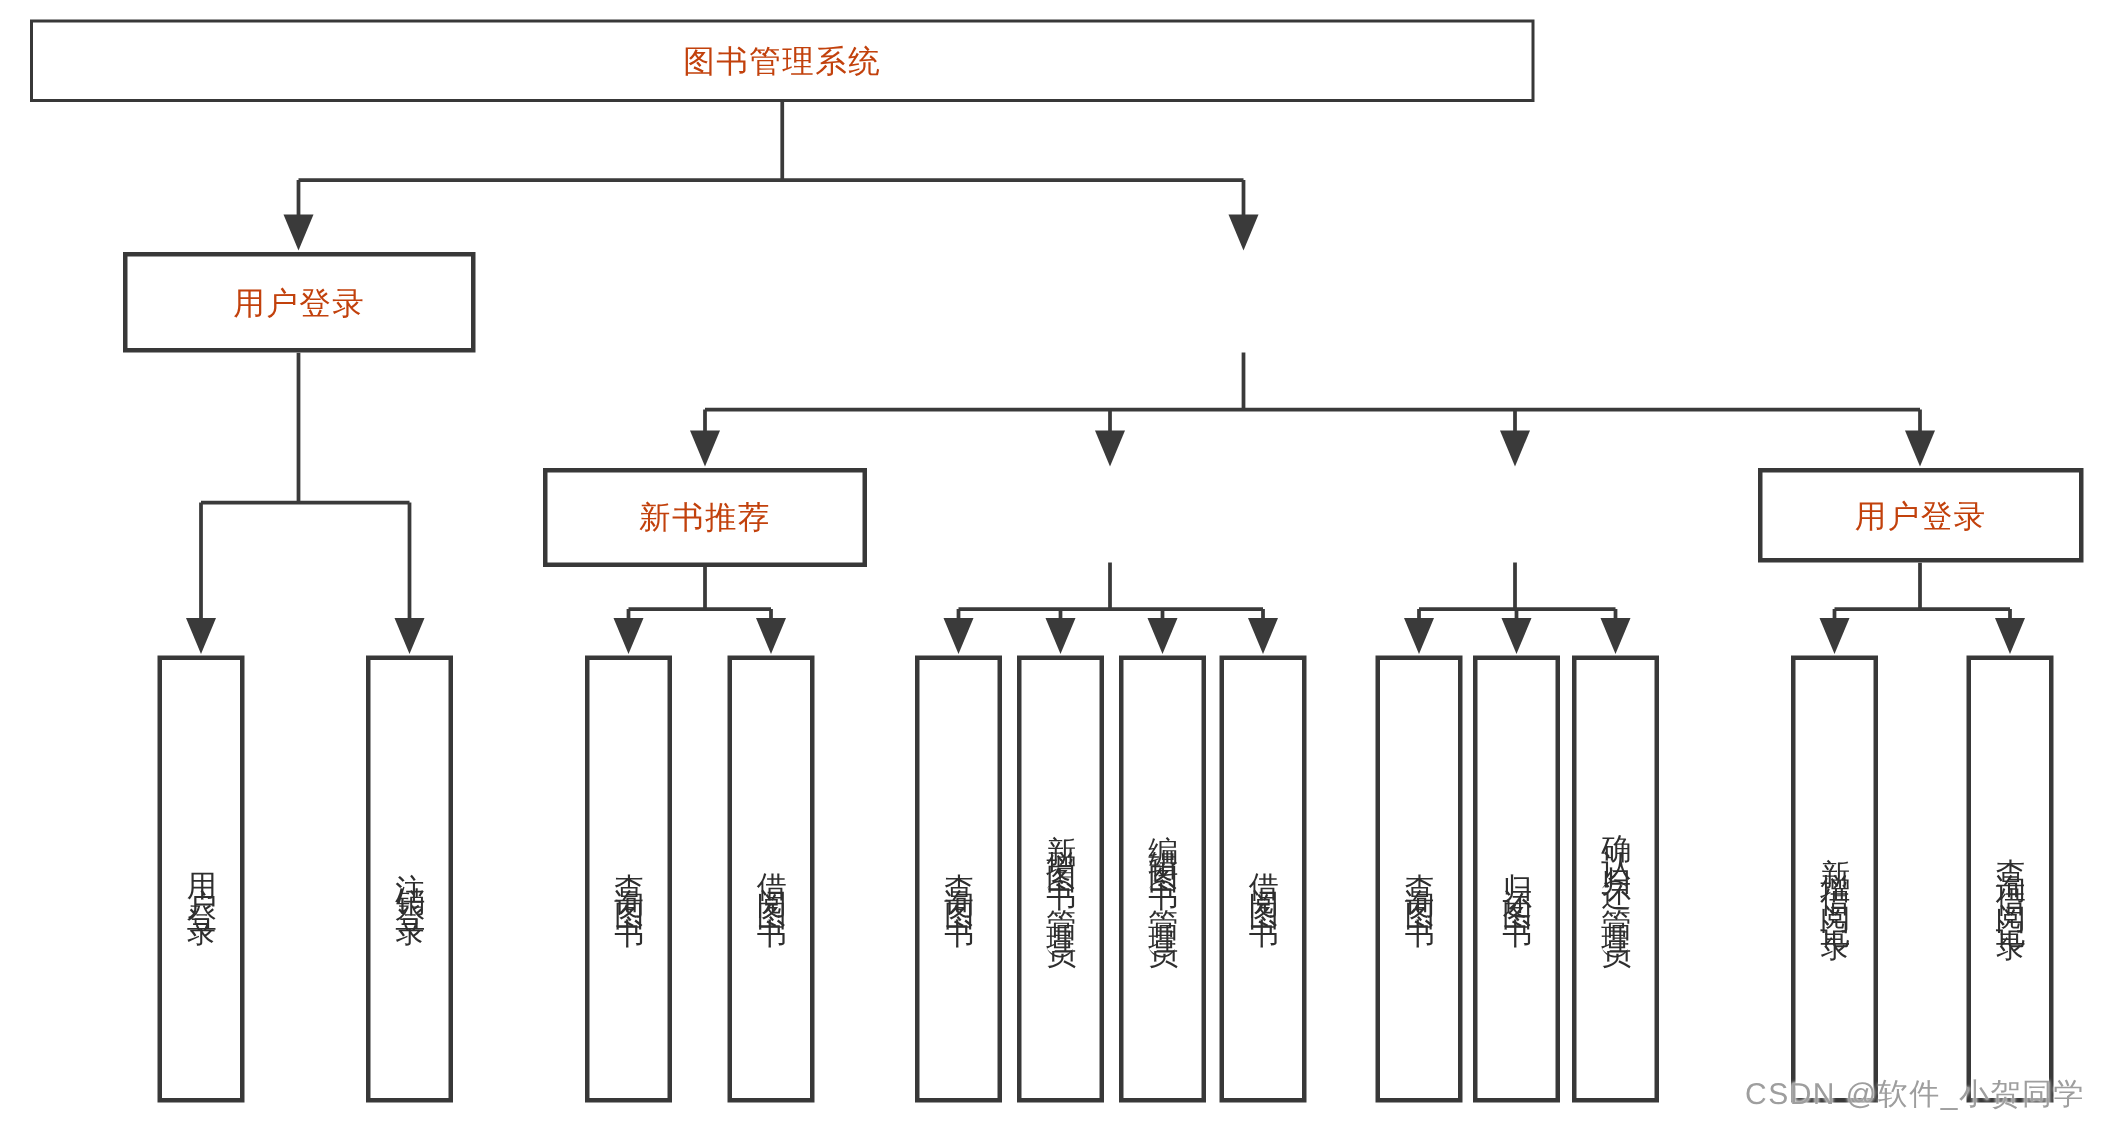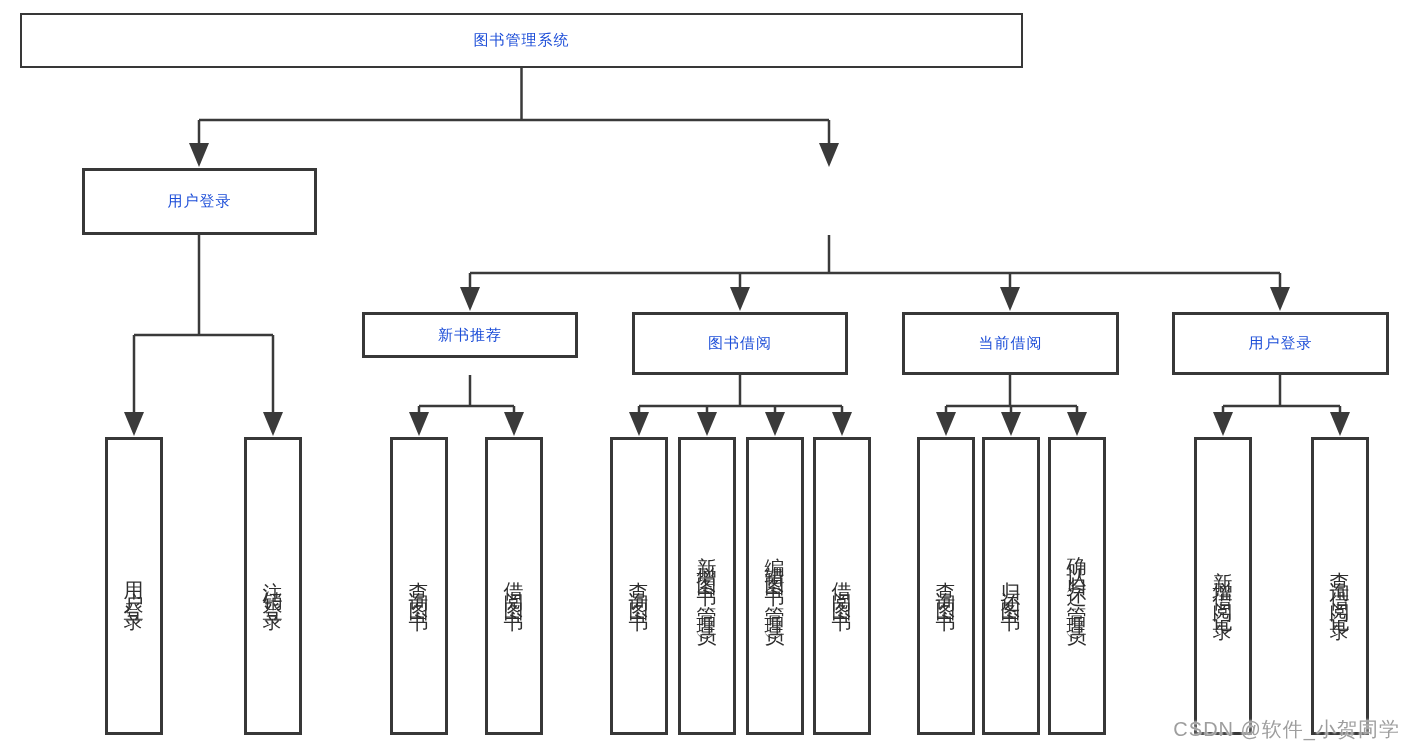--- a/index.html
+++ b/index.html
@@ -10,22 +10,22 @@
     font-family:"Liberation Sans", sans-serif;
     overflow:hidden;
   }
   .connectors{position:absolute;left:0;top:0;width:1405px;height:747px;}
   .node{
     position:absolute;
     background:#ffffff;
     border:3px solid #383838;
     box-sizing:border-box;
     display:flex;align-items:center;justify-content:center;
-    color:#1d4ed8;
-    font-size:15px;
+    color:#c2410c;
+    font-size:21px;
     letter-spacing:1px;
     z-index:2;
   }
   .node.root{border-width:2px;}
   .leaf{
     position:absolute;
     width:58px;height:298px;
     background:#ffffff;
     border:3px solid #383838;
     box-sizing:border-box;
@@ -36,21 +36,21 @@
   .leaf .vtext{
     writing-mode:vertical-rl;
     text-orientation:mixed;
     font-size:20px;
     letter-spacing:10px;
     line-height:1;
     white-space:nowrap;
   }
   .watermark{
     position:absolute;
-    right:5px;bottom:4px;
+    right:15px;bottom:4px;
     font-size:20px;
     color:#9e9e9e;
     letter-spacing:1px;
     z-index:3;
     text-shadow:0 0 3px #ffffff, 0 0 2px #ffffff;
   }
 </style>
 </head>
 <body>
 
@@ -123,28 +123,22 @@
   </svg>
 
   <div class="node root" style="left:20px;top:13px;width:1003px;height:55px">
     <span>图书管理系统</span>
   </div>
 
   <div class="node" style="left:82px;top:168px;width:235px;height:67px">
     <span>用户登录</span>
   </div>
 
-  <div class="node" style="left:362px;top:312px;width:216px;height:46px">
+  <div class="node" style="left:362px;top:312px;width:216px;height:66px">
     <span>新书推荐</span>
-  </div>
-  <div class="node" style="left:632px;top:312px;width:216px;height:63px">
-    <span>图书借阅</span>
-  </div>
-  <div class="node" style="left:902px;top:312px;width:217px;height:63px">
-    <span>当前借阅</span>
   </div>
   <div class="node" style="left:1172px;top:312px;width:217px;height:63px">
     <span>用户登录</span>
   </div>
 
   <div class="leaf" style="left:105px;top:437px;">
     <span class="vtext">用户登录</span>
   </div>
   <div class="leaf" style="left:244px;top:437px;">
     <span class="vtext">注销登录</span>

